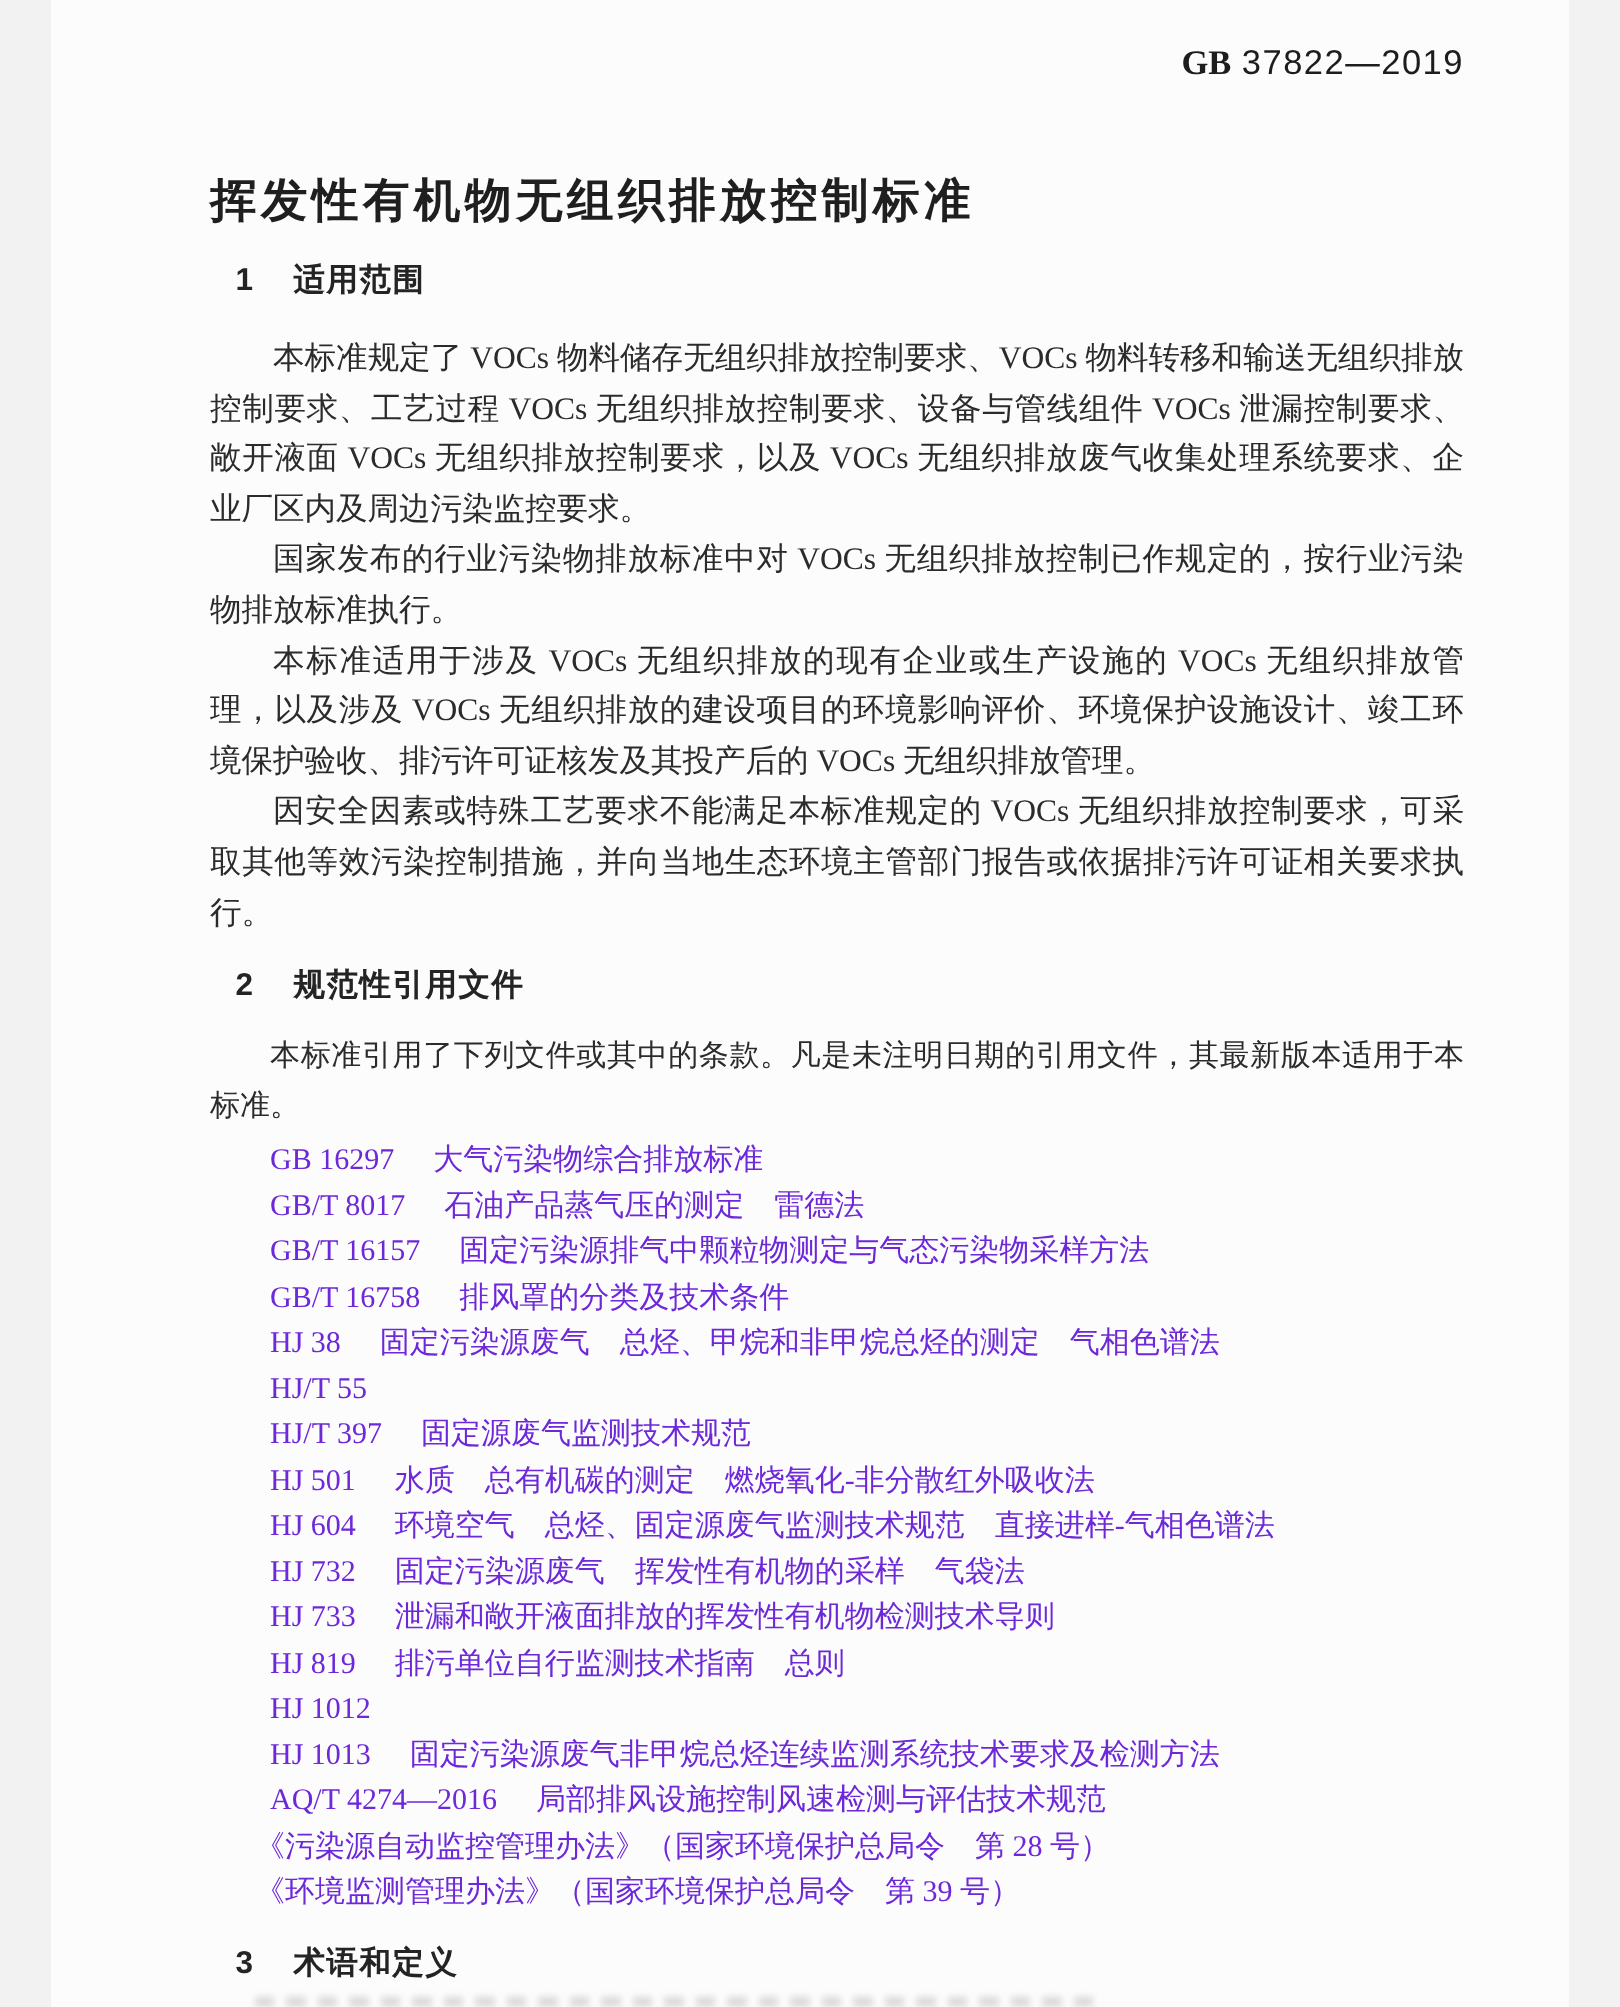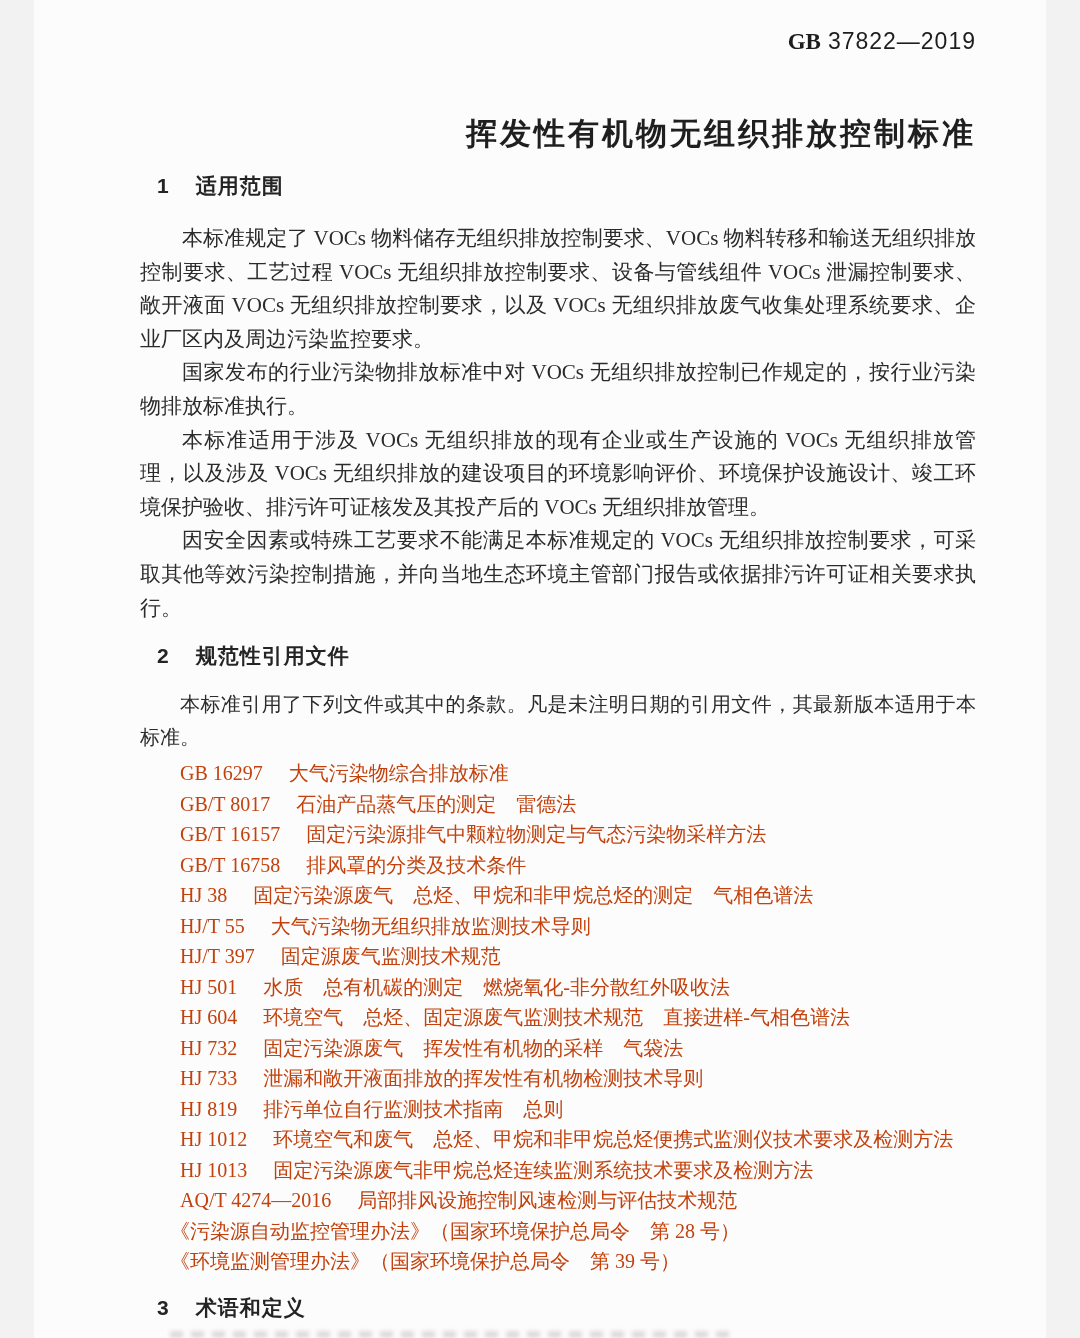--- a/index.html
+++ b/index.html
@@ -7,21 +7,21 @@
     width:1012px;height:1338px;margin:0 auto;position:relative;overflow:hidden;
     background:#fcfcfc;box-sizing:border-box;padding:26px 70px 0 106px;
     color:#2e2e2e;
   }
   .doc-header{
     text-align:right;font-size:23px;line-height:30px;color:#1d1d1d;
   }
   .doc-header .gb{font-family:"Liberation Serif","DejaVu Serif",serif;font-weight:bold;}
   .doc-header .num{font-family:"Liberation Sans","DejaVu Sans",sans-serif;margin-left:7px;letter-spacing:1px;}
   .doc-title{
-    margin:56px 0 13px;text-align:right;
+    margin:56px 0 13px;text-align:left;
     font-family:"Liberation Sans","DejaVu Sans",sans-serif;
     font-size:31px;font-weight:bold;letter-spacing:3px;color:#1f1f1f;
   }
   h2.sec{
     font-family:"Liberation Sans","DejaVu Sans",sans-serif;
     font-size:21px;font-weight:bold;margin:17px;color:#242424;letter-spacing:1px;
   }
   h2.sec .sec-num{margin-right:26px;font-weight:bold;}
   .body-text p{
     font-family:"Liberation Serif","DejaVu Serif",serif;
@@ -32,21 +32,21 @@
   .sec1-body{margin-top:22px;}
   .sec2-heading{margin-top:20px;}
   .sec2-intro{
     margin:18px 0 0;font-family:"Liberation Serif","DejaVu Serif",serif;
     font-size:20px;line-height:33px;text-indent:2em;text-align:justify;color:#2b2b2b;
   }
   .refs{margin-top:4px;}
   .ref-row{
     display:flex;align-items:center;
     font-family:"Liberation Serif","DejaVu Serif",serif;
-    font-size:20px;line-height:30.5px;padding-left:40px;color:#c2410c;
+    font-size:20px;line-height:30.5px;padding-left:40px;color:#6d28d9;
   }
   .ref-code{white-space:nowrap;margin-right:26px;}
   .ref-row.book{padding-left:30px;}
   .sec3-heading{margin-top:28px;}
   .cutoff-strip{
     position:absolute;left:136px;bottom:0;width:560px;height:7px;opacity:.5;
     background:repeating-linear-gradient(90deg, rgba(110,110,110,.45) 0 13px, transparent 13px 21px);
     filter:blur(2px);
   }
 </style>
@@ -94,21 +94,20 @@
     <div class="ref-row">
         <span class="ref-code">GB/T 16758</span>
         <span class="ref-title">排风罩的分类及技术条件</span>
       </div>
     <div class="ref-row">
         <span class="ref-code">HJ 38</span>
         <span class="ref-title">固定污染源废气　总烃、甲烷和非甲烷总烃的测定　气相色谱法</span>
       </div>
     <div class="ref-row">
         <span class="ref-code">HJ/T 55</span>
-        <span class="ref-title">大气污染物无组织排放监测技术导则</span>
       </div>
     <div class="ref-row">
         <span class="ref-code">HJ/T 397</span>
         <span class="ref-title">固定源废气监测技术规范</span>
       </div>
     <div class="ref-row">
         <span class="ref-code">HJ 501</span>
         <span class="ref-title">水质　总有机碳的测定　燃烧氧化-非分散红外吸收法</span>
       </div>
     <div class="ref-row">
@@ -122,21 +121,20 @@
     <div class="ref-row">
         <span class="ref-code">HJ 733</span>
         <span class="ref-title">泄漏和敞开液面排放的挥发性有机物检测技术导则</span>
       </div>
     <div class="ref-row">
         <span class="ref-code">HJ 819</span>
         <span class="ref-title">排污单位自行监测技术指南　总则</span>
       </div>
     <div class="ref-row">
         <span class="ref-code">HJ 1012</span>
-        <span class="ref-title">环境空气和废气　总烃、甲烷和非甲烷总烃便携式监测仪技术要求及检测方法</span>
       </div>
     <div class="ref-row">
         <span class="ref-code">HJ 1013</span>
         <span class="ref-title">固定污染源废气非甲烷总烃连续监测系统技术要求及检测方法</span>
       </div>
     <div class="ref-row">
         <span class="ref-code">AQ/T 4274—2016</span>
         <span class="ref-title">局部排风设施控制风速检测与评估技术规范</span>
       </div>
     <div class="ref-row book">

